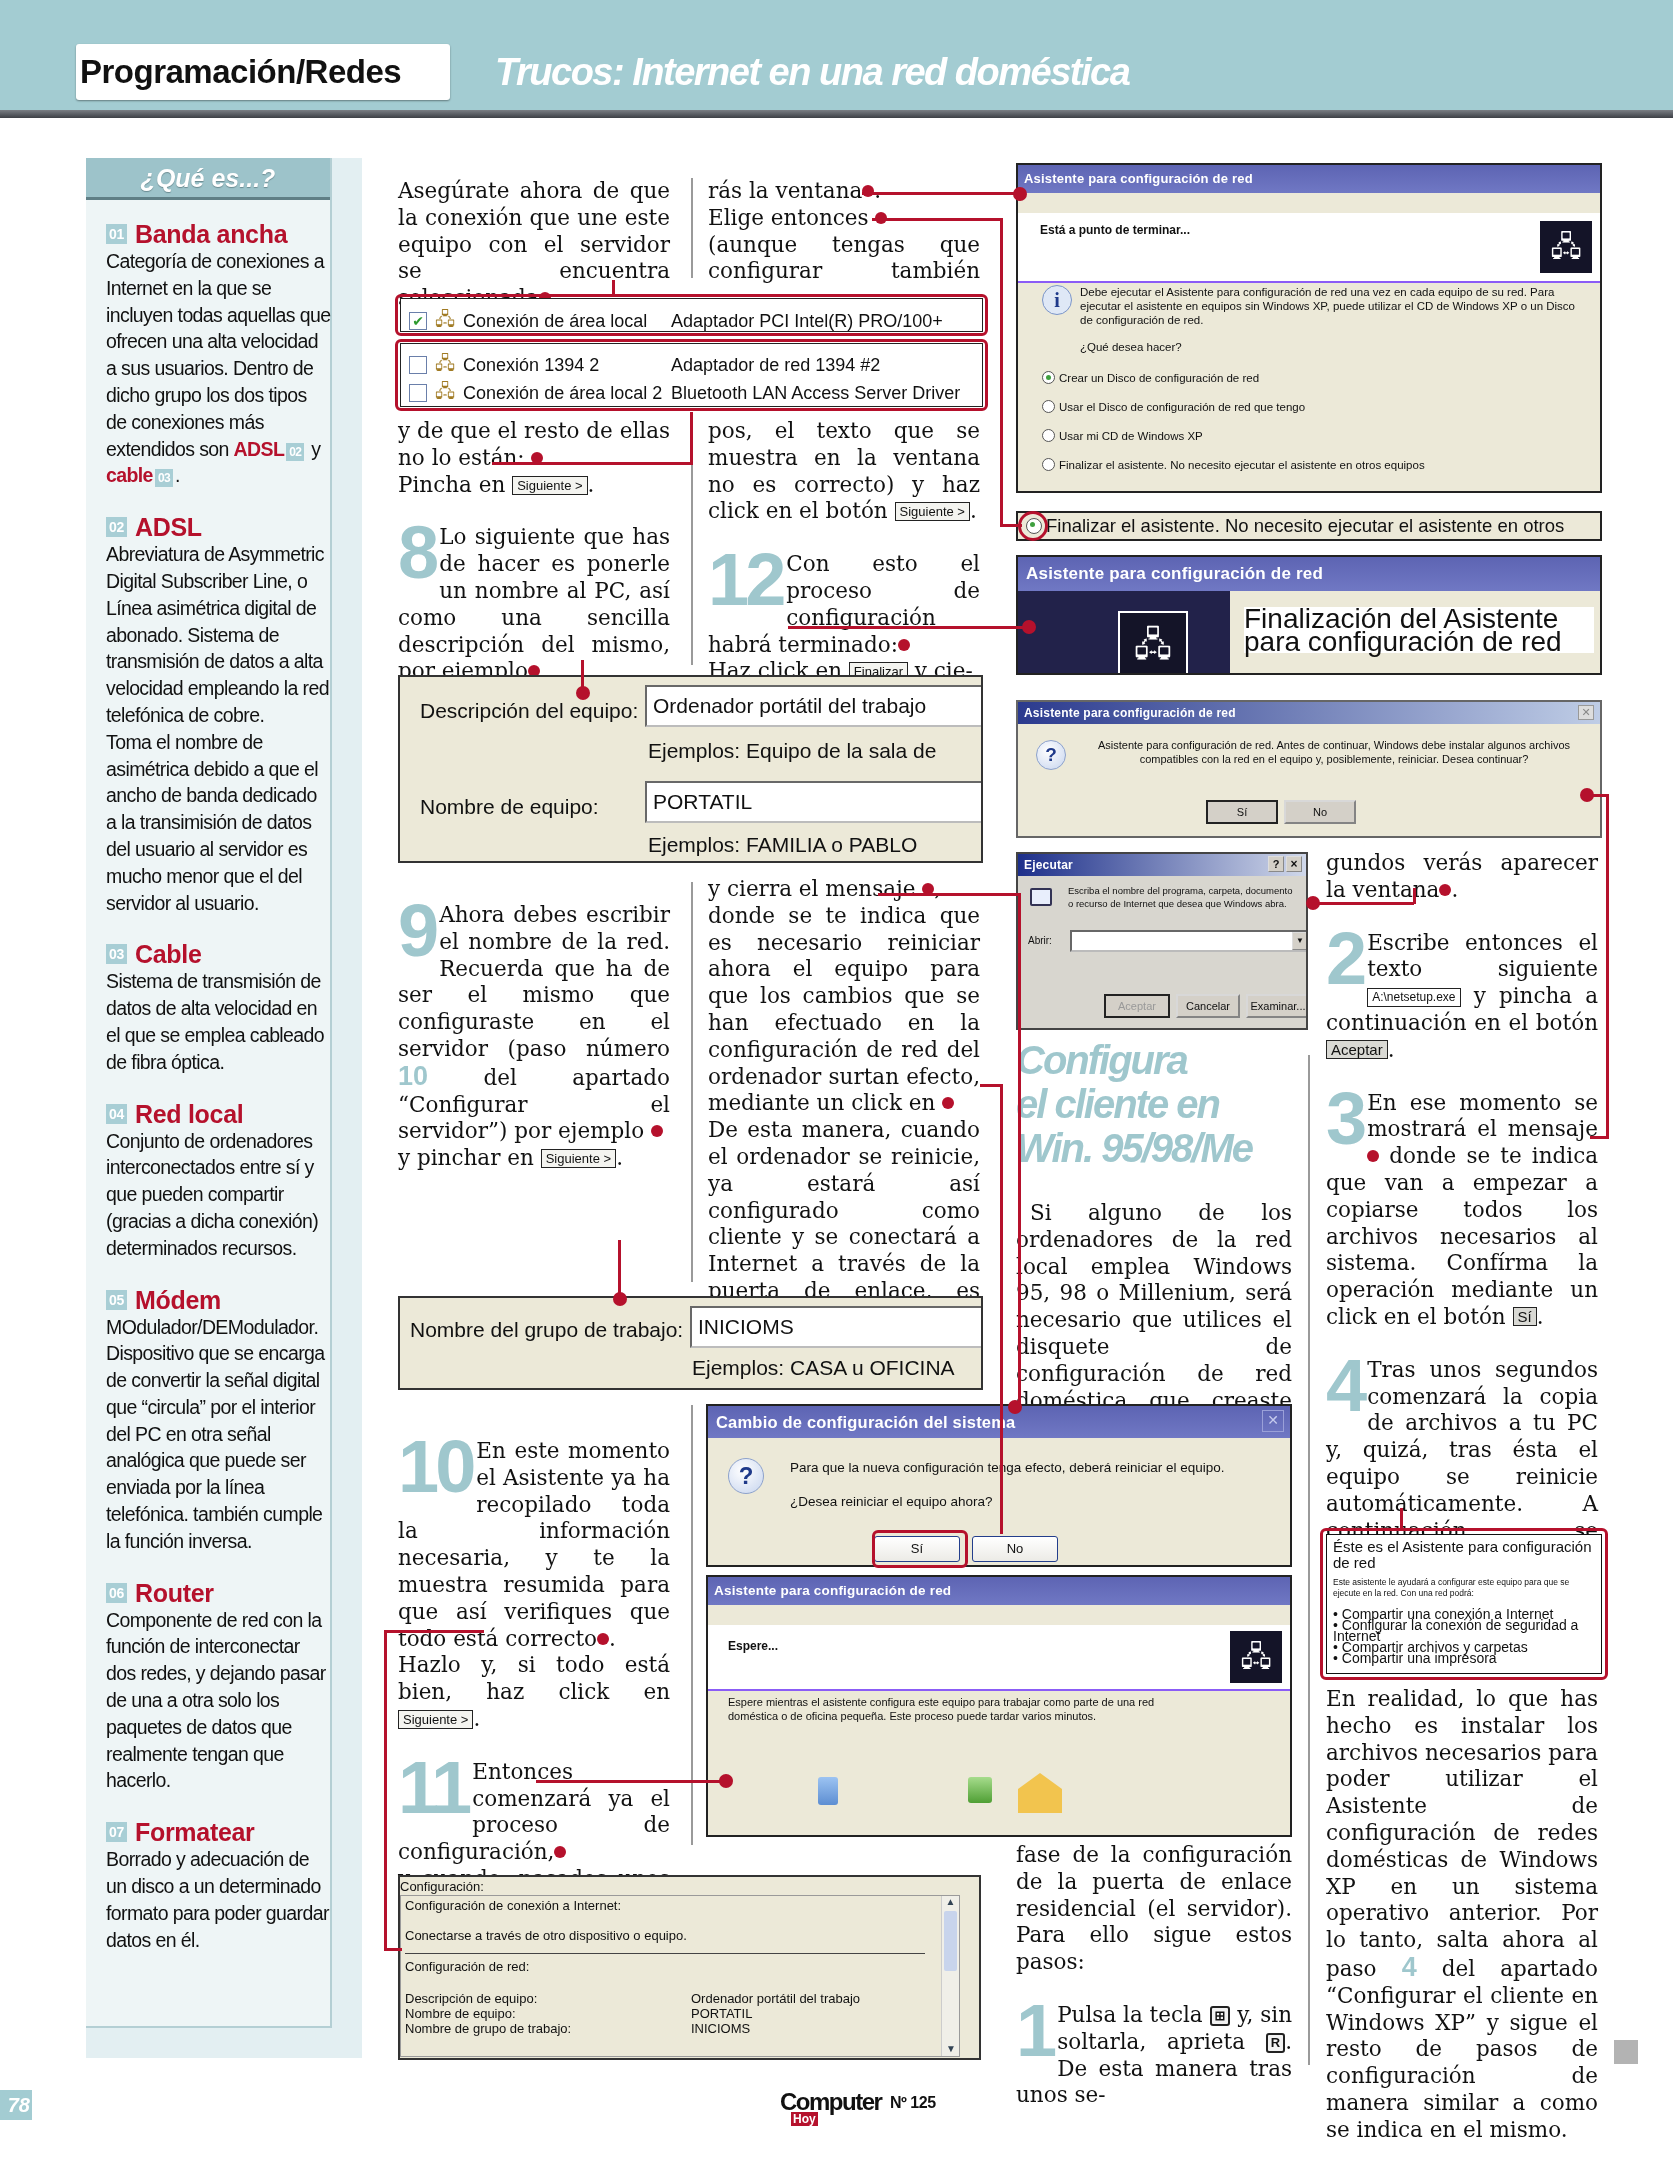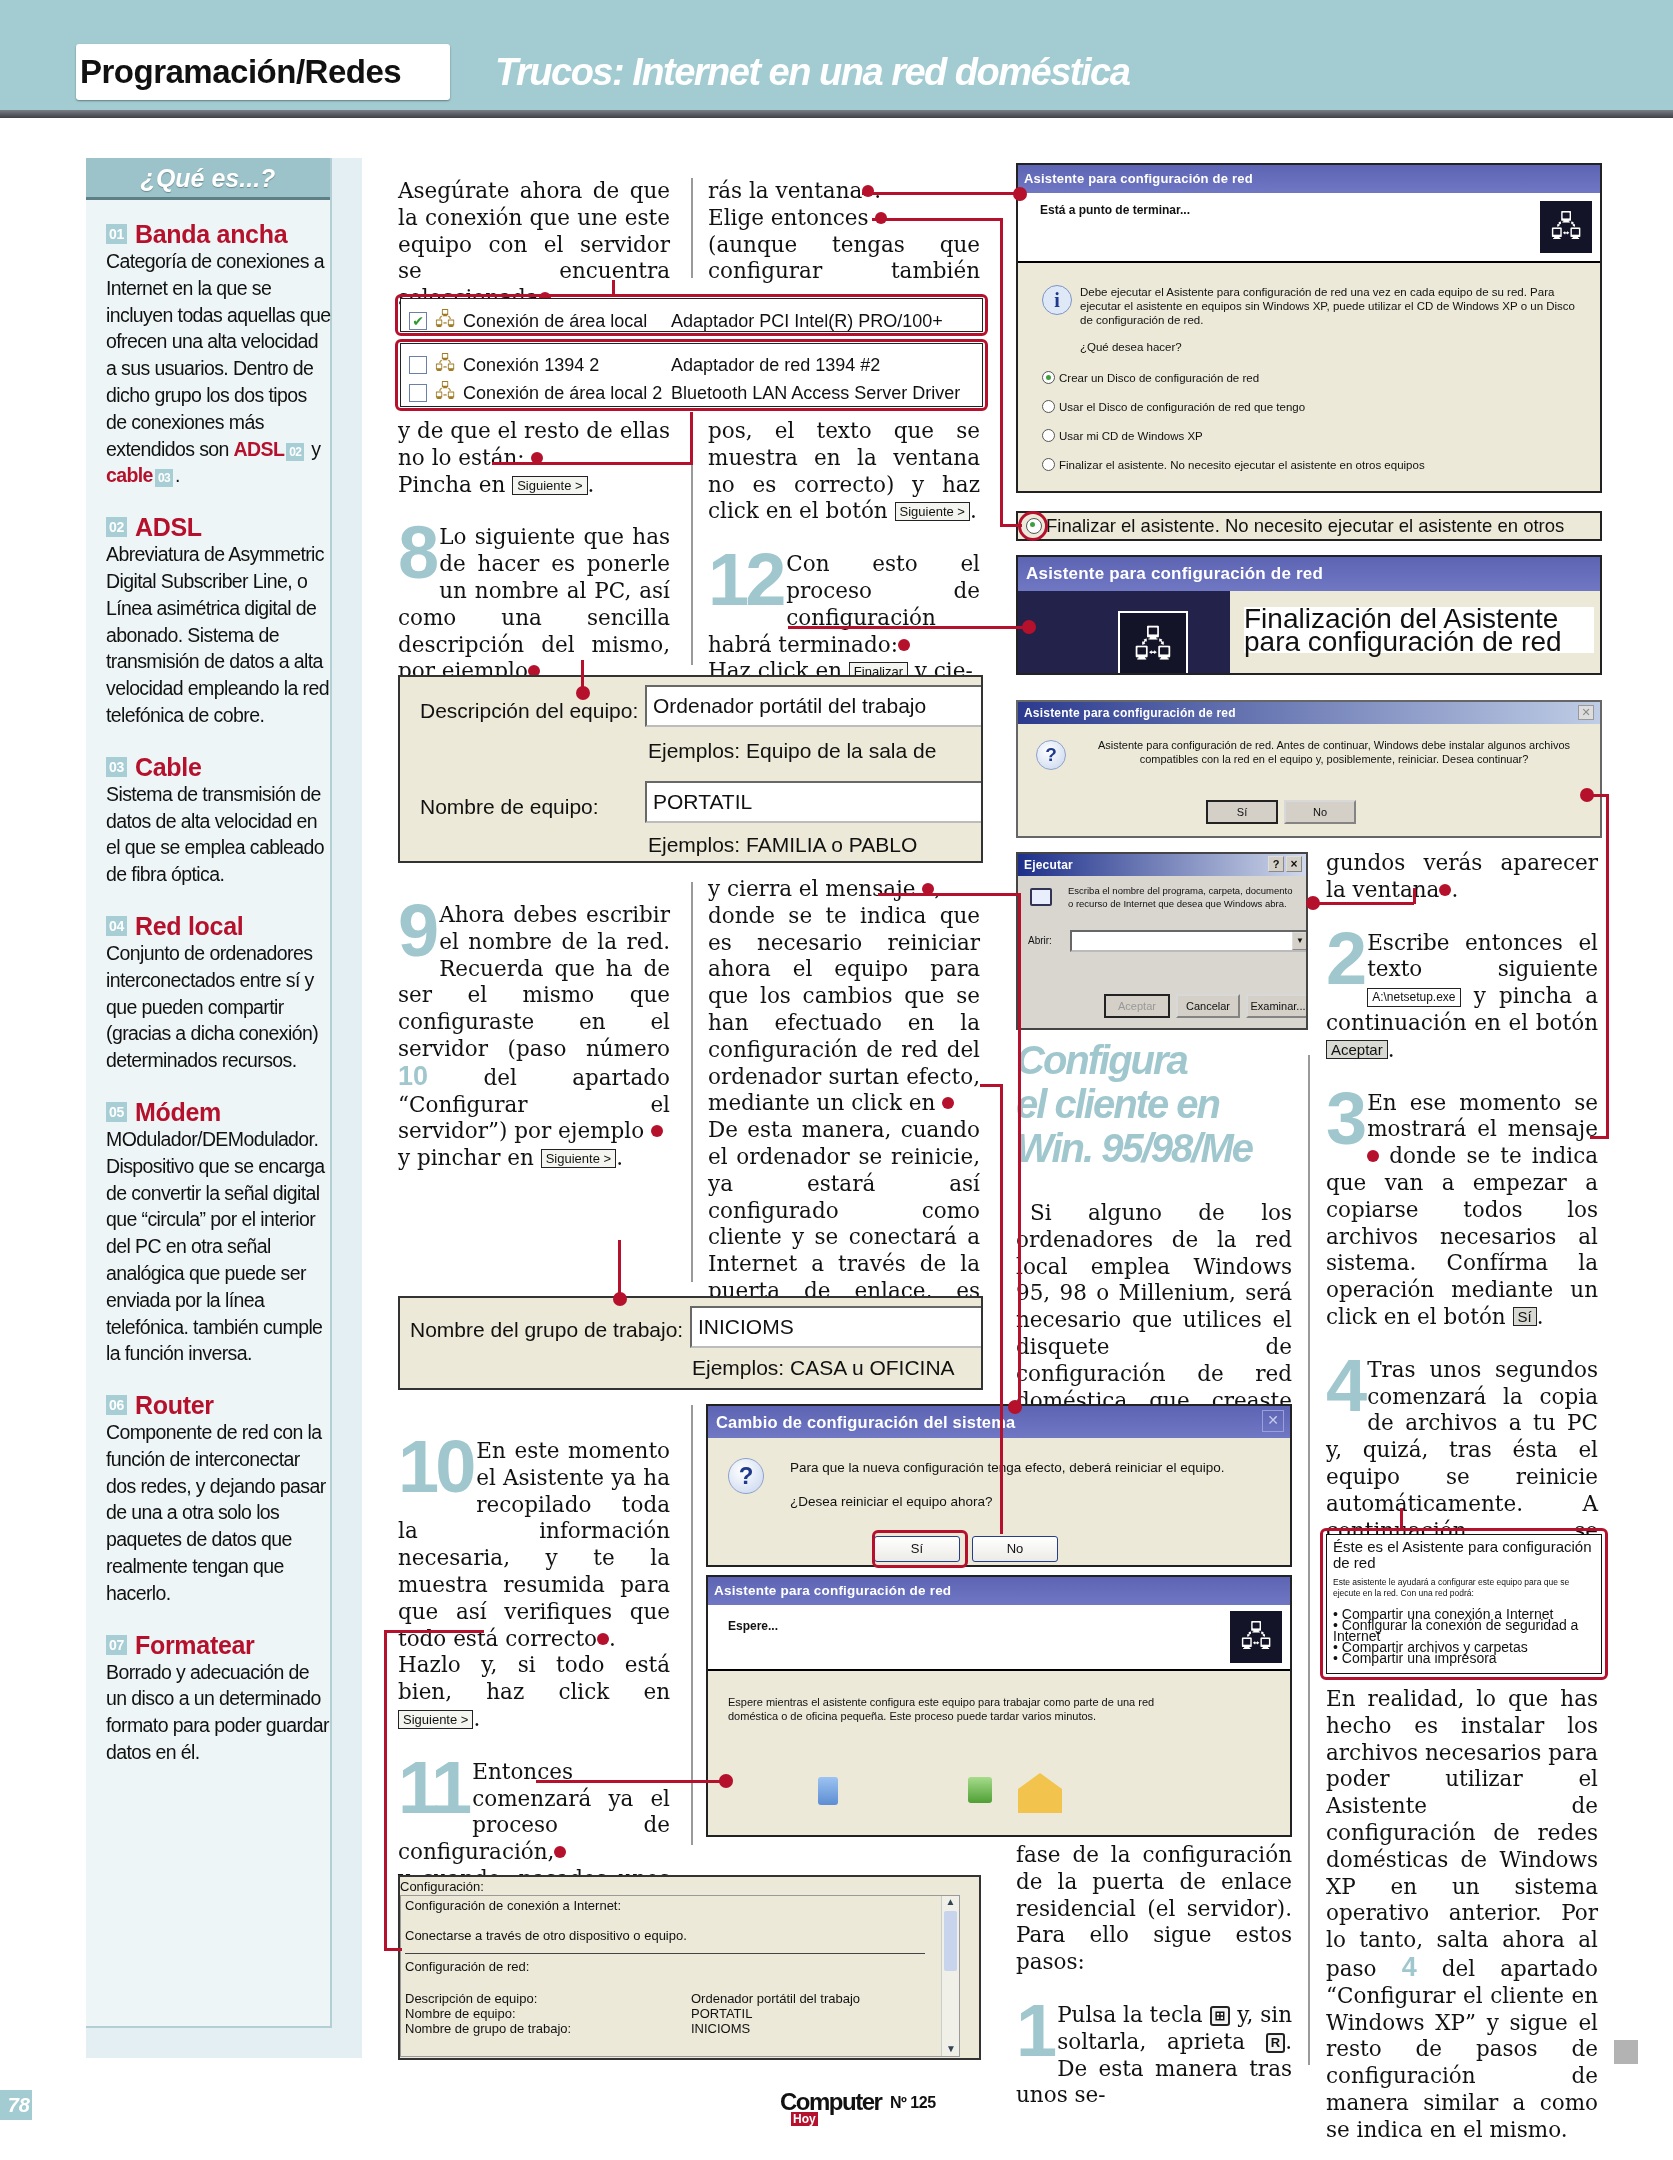--- a/index.html
+++ b/index.html
@@ -39,21 +39,21 @@
 
   
   .cl { position: absolute; background: #b5112c; }
   .cdot { position: absolute; width: 14px; height: 14px; border-radius: 50%; background: #b5112c; }
 
   
   .win { position: absolute; background: #ece9d8; border: 2px solid #222; font-family: "Liberation Sans", sans-serif; color: #111; overflow: hidden; }
   .win-title { height: 28px; background: linear-gradient(#5d64b3, #7078c4); color: #fff; font-weight: 700; font-size: 14.5px; line-height: 28px; padding-left: 6px; letter-spacing: .2px; }
   .win-title.classic { background: linear-gradient(90deg, #1a2a7a, #a6b8e0); height: 22px; line-height: 22px; font-size: 12px; }
   .win-close { position: absolute; right: 6px; top: 4px; width: 22px; height: 20px; border: 1px solid #9aa0d8; color: #c7cbee; font-size: 14px; line-height: 18px; text-align: center; }
-  .wiz-head { background: #fff; border-bottom: 2px solid #000000; position: relative; }
+  .wiz-head { background: #fff; border-bottom: 2px solid #8b5cf6; position: relative; margin-top: 20px; }
   .wiz-icon { position: absolute; right: 8px; top: 8px; width: 52px; height: 52px; background: #141428; color: #fff; font-size: 28px; line-height: 52px; text-align: center; }
   .radio { display: inline-block; width: 13px; height: 13px; border: 1px solid #555; border-radius: 50%; background: #fff; vertical-align: -2px; margin-right: 4px; position: relative; }
   .radio.on::after { content: ""; position: absolute; left: 3px; top: 3px; width: 5px; height: 5px; border-radius: 50%; background: #3fa03f; }
   .xp-btn { display: inline-block; border: 1px solid #233e8c; border-radius: 3px; background: linear-gradient(#ffffff, #ecebe6); text-align: center; font-size: 13px; }
   .cls-btn { display: inline-block; border: 2px outset #d8d8d8; background: #d4d0c8; text-align: center; font-size: 11px; }
   .field { position: absolute; background: #fff; border: 2px inset #bcbcbc; }
   .qicon { display: inline-block; width: 36px; height: 36px; border-radius: 50%; background: radial-gradient(circle at 40% 35%, #ffffff, #c6d4ee); border: 1px solid #8da2cc; color: #1f3a8a; font-weight: 700; font-size: 24px; line-height: 34px; text-align: center; }
 
   .redbox { position: absolute; border: 3px solid #b5112c; border-radius: 6px; }
   .footer-page { position: absolute; left: 0; top: 2090px; width: 32px; height: 30px; background: #a3ccd2; color: #fff; font-family: "Liberation Sans", sans-serif; font-weight: 700; font-style: italic; font-size: 20px; line-height: 30px; text-align: right; padding-right: 2px; }
@@ -81,20 +81,21 @@
           <span>Banda ancha</span>
         </div>
       <div class="g-body"><span>Categoría de conexiones a Internet en la que se incluyen todas aquellas que ofrecen una alta velocidad a sus usuarios. Dentro de dicho grupo los dos tipos de conexiones más extendidos son</span> <span class="hl">ADSL</span><span class="g-num">02</span> <span>y</span> <span class="hl">cable</span><span class="g-num">03</span><span>.</span></div>
     </div>
     <div class="g-item">
       <div class="g-title">
           <span class="g-num">02</span>
           <span>ADSL</span>
         </div>
       <div class="g-body">Abreviatura de Asymmetric Digital Subscriber Line, o Línea asimétrica digital de abonado. Sistema de transmisión de datos a alta velocidad empleando la red telefónica de cobre.</div>
+      <div class="g-body">Toma el nombre de asimétrica debido a que el ancho de banda dedicado a la transimisión de datos del usuario al servidor es mucho menor que el del servidor al usuario.</div>
     </div>
     <div class="g-item">
       <div class="g-title">
           <span class="g-num">03</span>
           <span>Cable</span>
         </div>
       <div class="g-body">Sistema de transmisión de datos de alta velocidad en el que se emplea cableado de fibra óptica.</div>
     </div>
     <div class="g-item">
       <div class="g-title">

